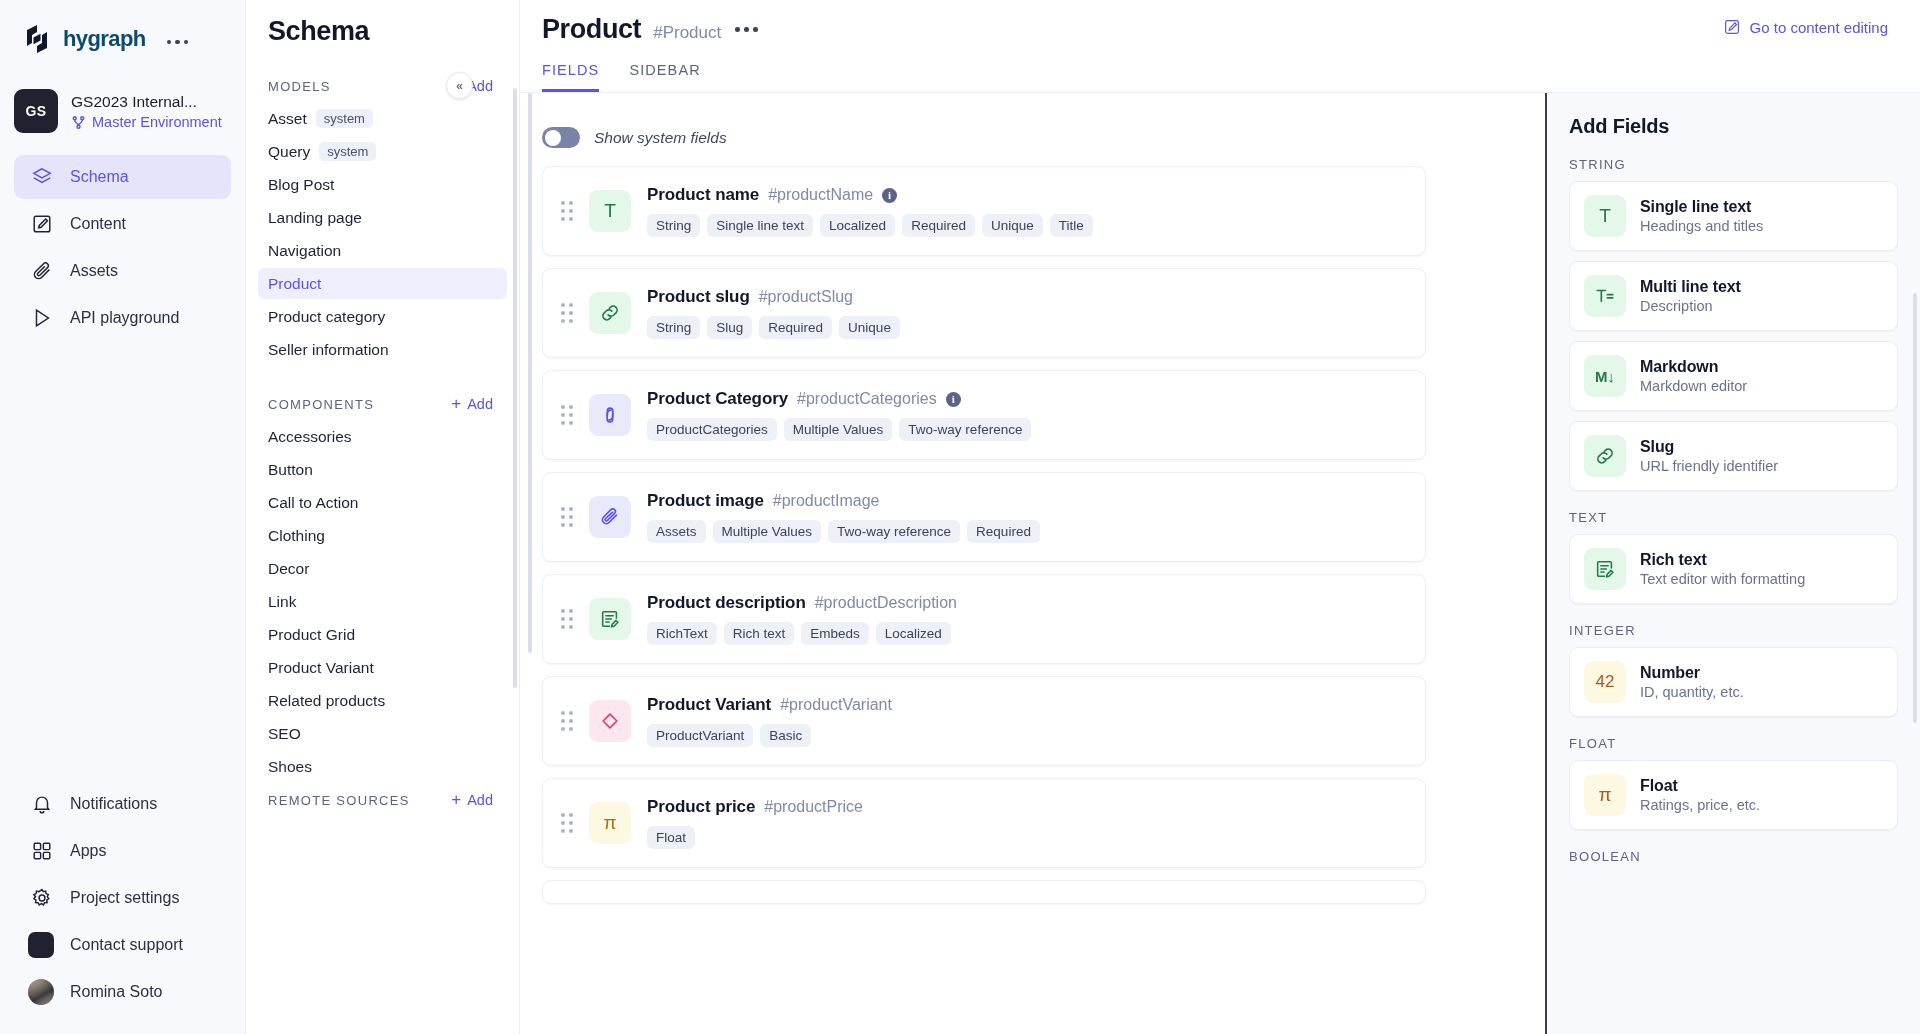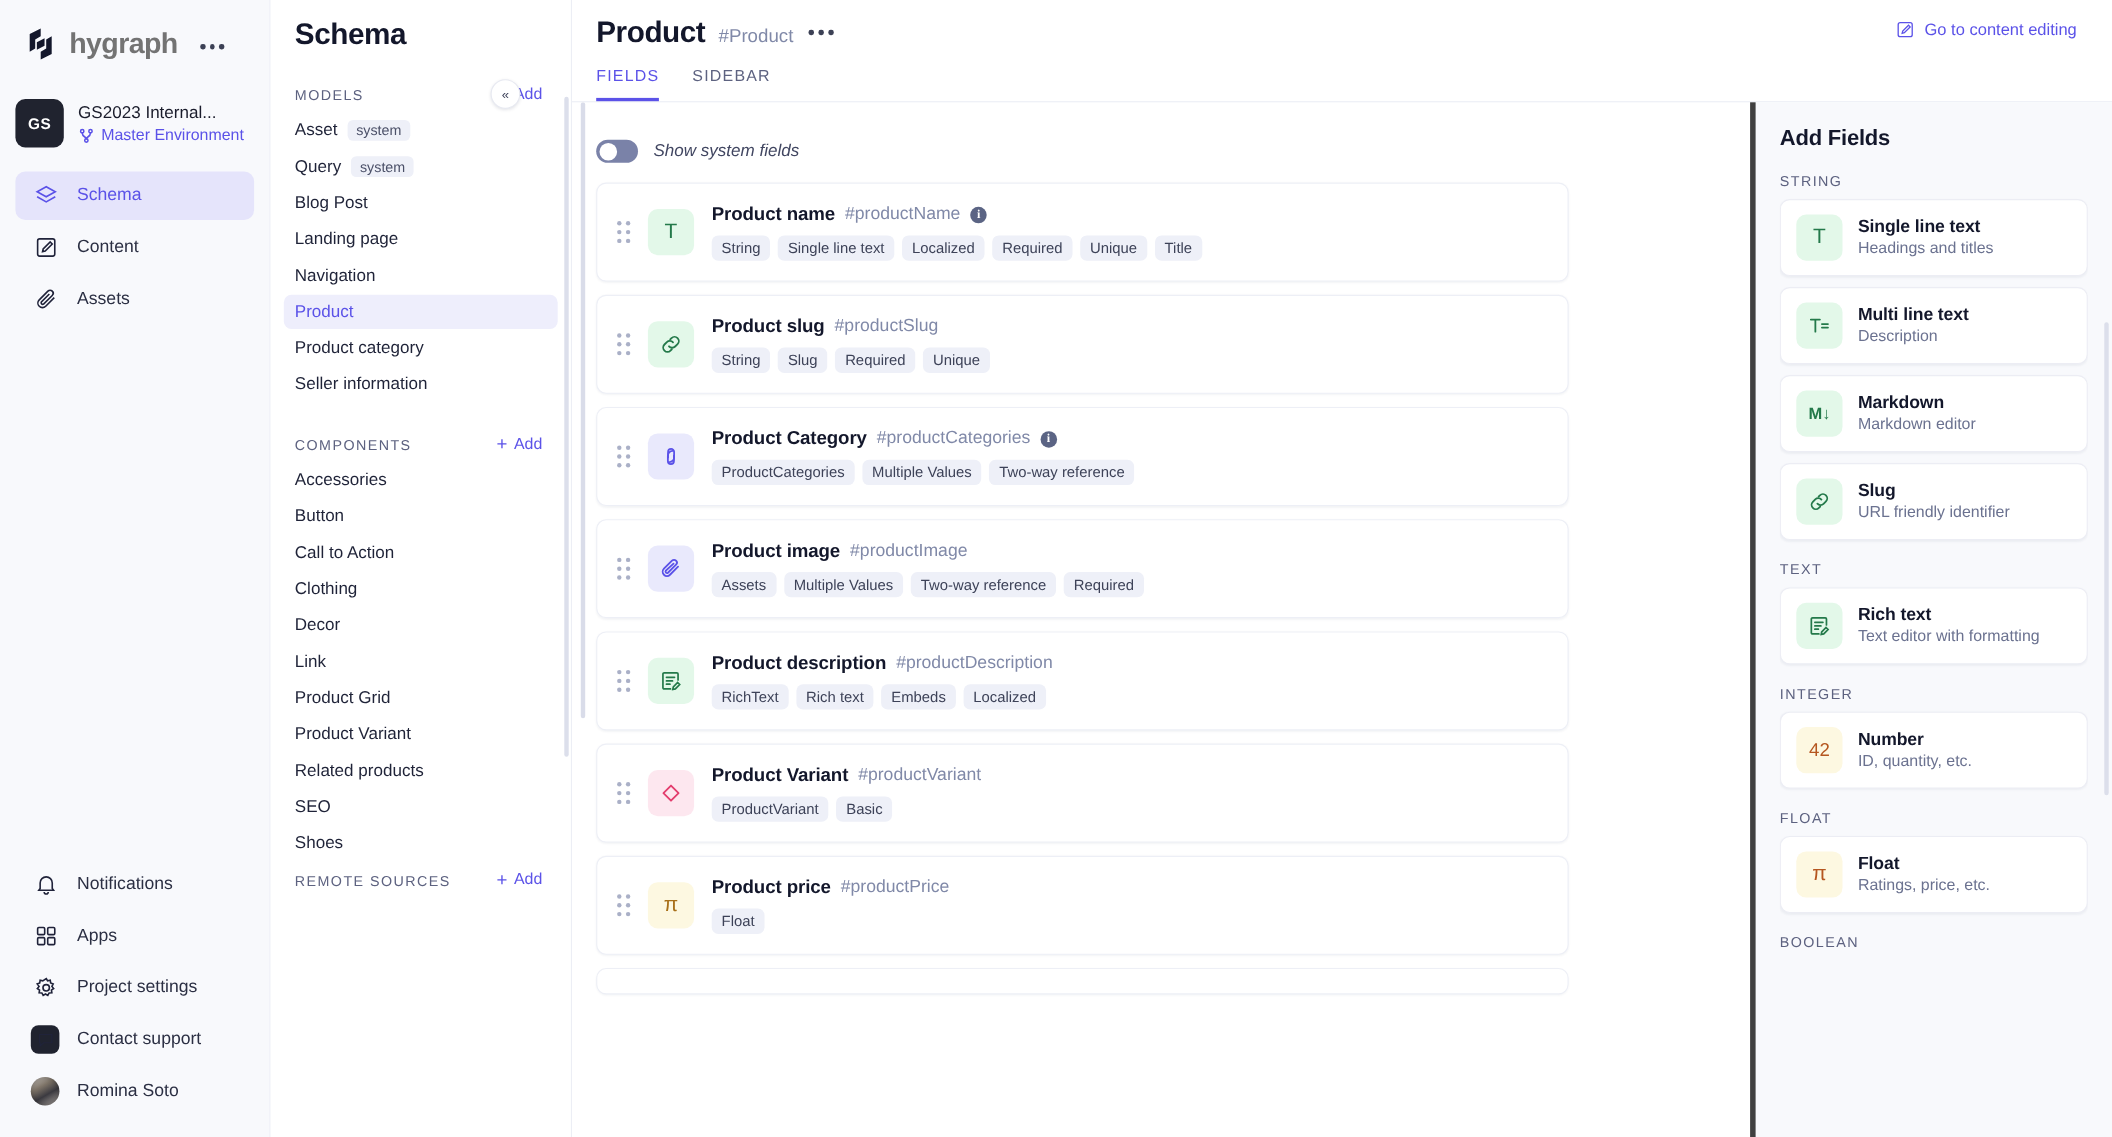--- a/index.html
+++ b/index.html
@@ -14,21 +14,21 @@
 
   
   .rail {
     width: 246px; height: 1034px; background: #f8f9fc;
     border-right: 1px solid #eceef5;
     display: flex; flex-direction: column; flex: none;
     position: relative;
   }
   .rail-logo { display: flex; align-items: center; gap: 13px; padding: 24px 0 0 24px; }
   .logo-mark { width: 26px; height: 30px; flex: none; }
-  .logo-word { font-size: 26px; font-weight: 700; letter-spacing: -0.6px; color: #737373; }
+  .logo-word { font-size: 22px; font-weight: 700; letter-spacing: -0.6px; color: #0c4a6e; }
   .logo-dots { display: flex; gap: 4px; margin-left: 8px; margin-top: 6px; }
   .logo-dots i { width: 4.5px; height: 4.5px; border-radius: 50%; background: #3c4155; display: block; }
 
   .project { display: flex; align-items: center; gap: 13px; padding: 0 0 0 14px; margin-top: 35px; }
   .project-avatar {
     width: 44px; height: 44px; border-radius: 9px; background: #20232f;
     color: #fff; font-size: 14px; font-weight: 600; letter-spacing: .4px;
     display: flex; align-items: center; justify-content: center; flex: none;
   }
   .project-name { font-size: 15.5px; color: #1a1c2b; line-height: 19px; }
@@ -169,22 +169,22 @@
     border-radius: 6px; padding: 4px 9px; line-height: 15px; white-space: nowrap;
   }
 
   .main-scroll-thumb {
     position: absolute; left: 8px; top: 0; width: 4px; height: 560px;
     border-radius: 3px; background: #d9dce9;
   }
 
   
   .addfields {
-    width: 329px; flex: none; background: #f8f9fc;
-    border-left: 5px solid #404040; position: relative; overflow: hidden;
+    width: 375px; flex: none; background: #f8f9fc;
+    border-left: 2px solid #404040; position: relative; overflow: hidden;
     padding: 0 22px;
   }
   .af-title { font-size: 20px; font-weight: 700; color: #13172b; margin-top: 22px; letter-spacing: -.2px; }
   .af-group { font-size: 13px; letter-spacing: 1.3px; color: #5d6280; font-weight: 500; margin-top: 19px; margin-bottom: 9px; }
   .af-card {
     background: #fff; border: 1px solid #ecedf4; border-radius: 9px;
     box-shadow: 0 1px 2px rgba(27,34,74,.05);
     display: flex; align-items: center; gap: 14px; padding: 13px 14px;
     margin-bottom: 10px; cursor: pointer;
   }
@@ -258,20 +258,28 @@
         <span>Content</span>
       </div>
       <div class="nav-item">
         <span class="nav-ico">
           <svg viewBox="0 0 24 24" width="22" height="22">
               <path d="M20 10.5l-8.5 8.5a4.5 4.5 0 01-6.4-6.4l8.6-8.6a3 3 0 014.3 4.3l-8.6 8.6a1.6 1.6 0 01-2.2-2.2l7.9-7.9"></path>
             </svg>
         </span>
         <span>Assets</span>
       </div>
+      <div class="nav-item">
+        <span class="nav-ico">
+          <svg viewBox="0 0 24 24" width="22" height="22">
+              <path d="M6 3.5l13 8.5-13 8.5z"></path>
+            </svg>
+        </span>
+        <span>API playground</span>
+      </div>
     </div>
 
     <div class="nav-bottom">
       <div class="nav-item">
         <span class="nav-ico">
           <svg viewBox="0 0 24 24" width="22" height="22">
               <path d="M18 16V10.5a6 6 0 10-12 0V16l-1.3 1.8h14.6z"></path>
               <path d="M10 19.5a2 2 0 004 0"></path>
             </svg>
         </span>

